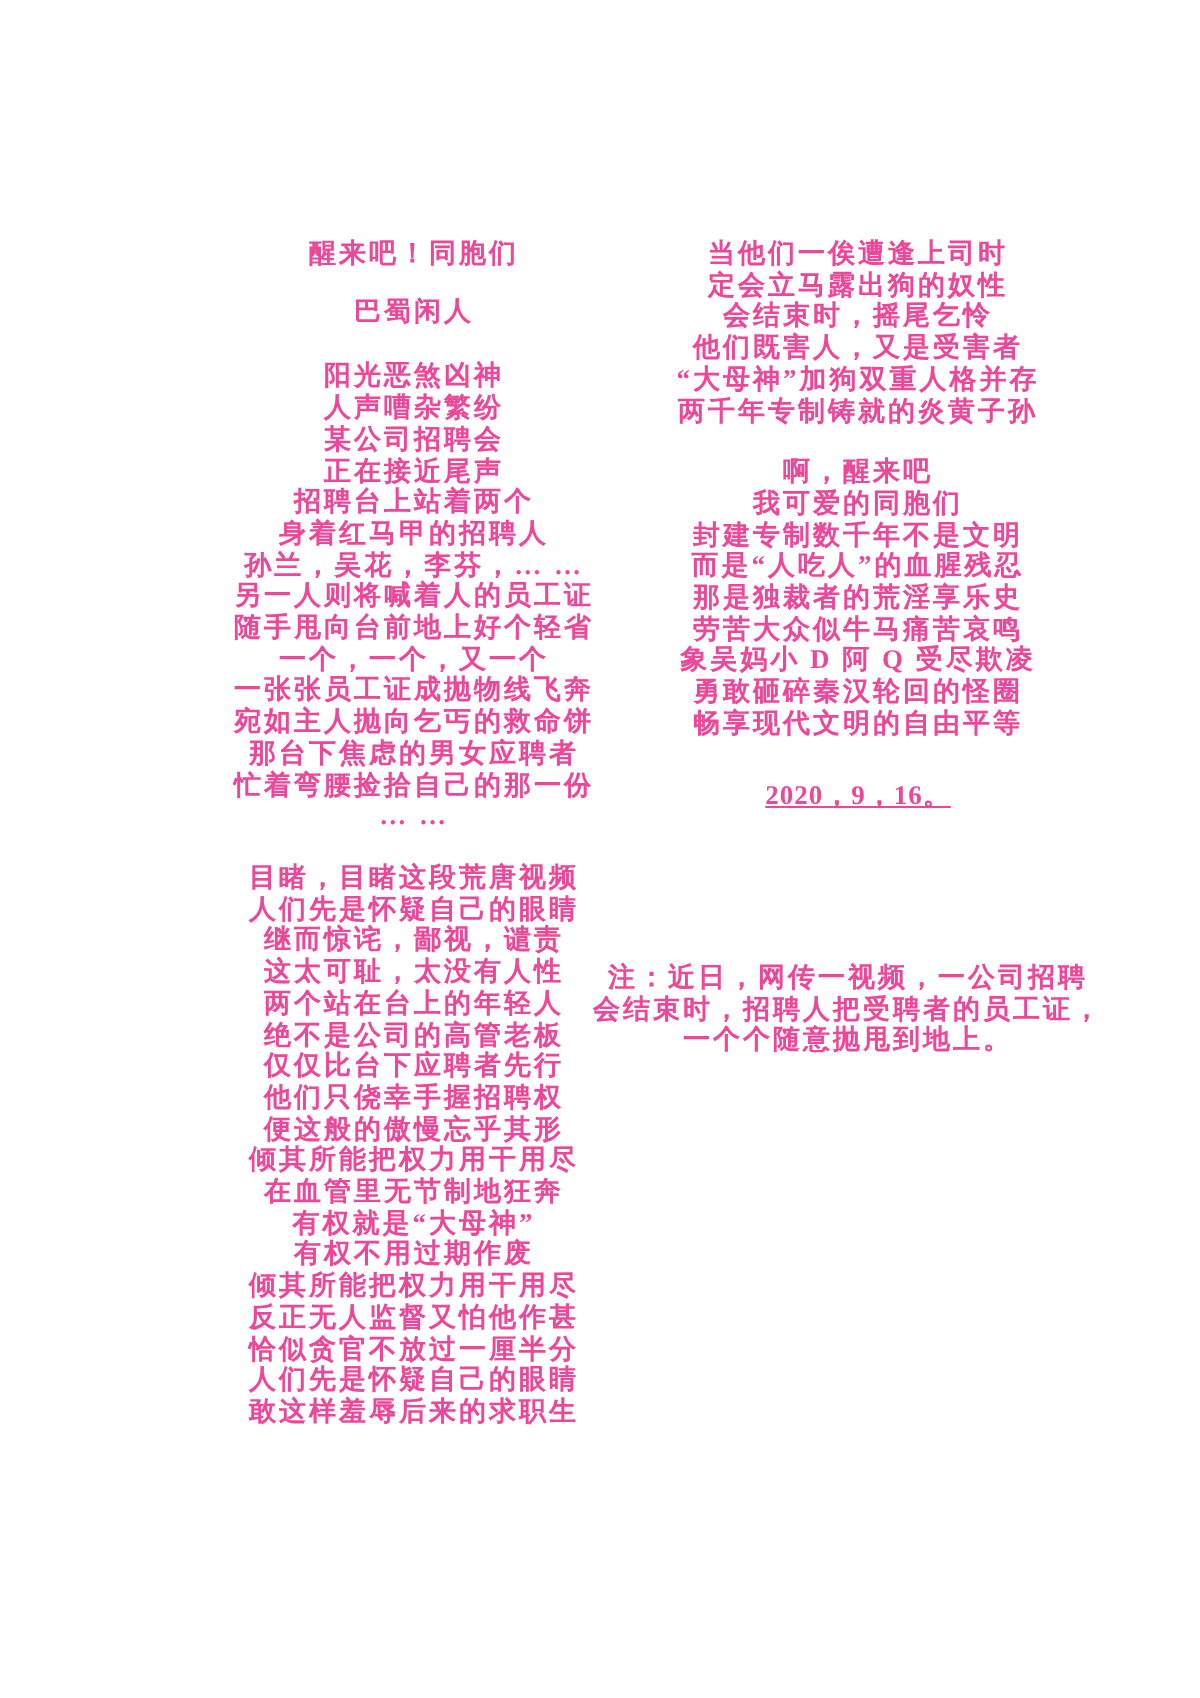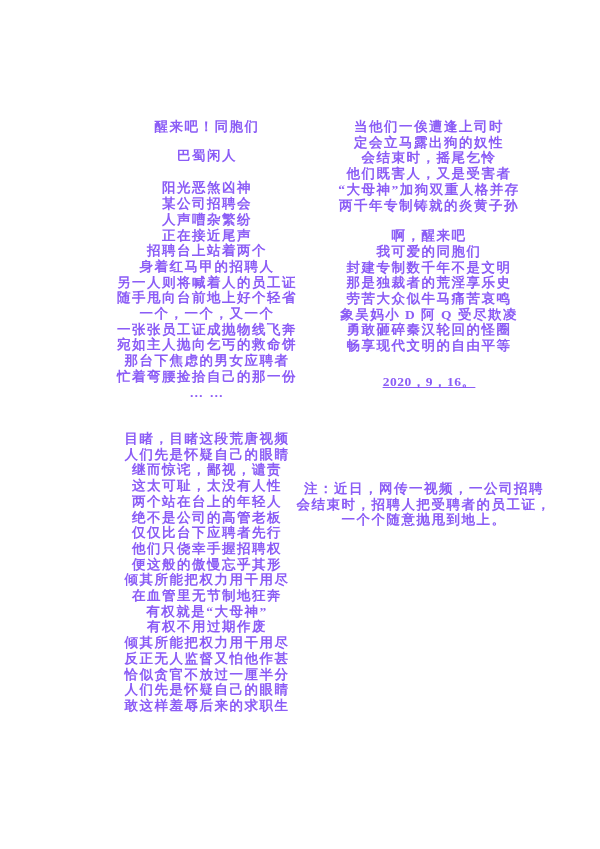--- a/index.html
+++ b/index.html
@@ -5,21 +5,21 @@
   html, body {
     margin: 0;
     padding: 0;
     background: #ffffff;
   }
   .page {
     position: relative;
     width: 600px;
     height: 849px;
     background: #ffffff;
-    color: #8b5cf6;
+    color: #ec4899;
     font-family: "Liberation Serif", "DejaVu Serif", serif;
     font-weight: 700;
     overflow: hidden;
   }
   .block {
     position: absolute;
     text-align: center;
   }
   .line {
     font-size: 13.5px;
@@ -43,25 +43,26 @@
 
 <div class="page">
 
   <div class="block left-top">
     <div class="line">醒来吧！同胞们</div>
     <div class="spacer-sm"></div>
     <div class="line">巴蜀闲人</div>
     <div class="spacer-md"></div>
     <div>
         <div class="line">阳光恶煞凶神</div>
+        <div class="line">人声嘈杂繁纷</div>
         <div class="line">某公司招聘会</div>
-        <div class="line">人声嘈杂繁纷</div>
         <div class="line">正在接近尾声</div>
         <div class="line">招聘台上站着两个</div>
         <div class="line">身着红马甲的招聘人</div>
+        <div class="line">孙兰，吴花，李芬，… …</div>
         <div class="line">另一人则将喊着人的员工证</div>
         <div class="line">随手甩向台前地上好个轻省</div>
         <div class="line">一个，一个，又一个</div>
         <div class="line">一张张员工证成抛物线飞奔</div>
         <div class="line">宛如主人抛向乞丐的救命饼</div>
         <div class="line">那台下焦虑的男女应聘者</div>
         <div class="line">忙着弯腰捡拾自己的那一份</div>
         <div class="line">… …</div>
       </div>
   </div>
@@ -94,20 +95,21 @@
         <div class="line">会结束时，摇尾乞怜</div>
         <div class="line">他们既害人，又是受害者</div>
         <div class="line">“大母神”加狗双重人格并存</div>
         <div class="line">两千年专制铸就的炎黄子孙</div>
       </div>
     <div class="spacer-line"></div>
     <div>
         <div class="line">啊，醒来吧</div>
         <div class="line">我可爱的同胞们</div>
         <div class="line">封建专制数千年不是文明</div>
+        <div class="line">而是“人吃人”的血腥残忍</div>
         <div class="line">那是独裁者的荒淫享乐史</div>
         <div class="line">劳苦大众似牛马痛苦哀鸣</div>
         <div class="line">象吴妈小 D 阿 Q 受尽欺凌</div>
         <div class="line">勇敢砸碎秦汉轮回的怪圈</div>
         <div class="line">畅享现代文明的自由平等</div>
       </div>
     <div class="spacer-lg"></div>
     <div class="line date-line">2020，9，16。</div>
   </div>
 

